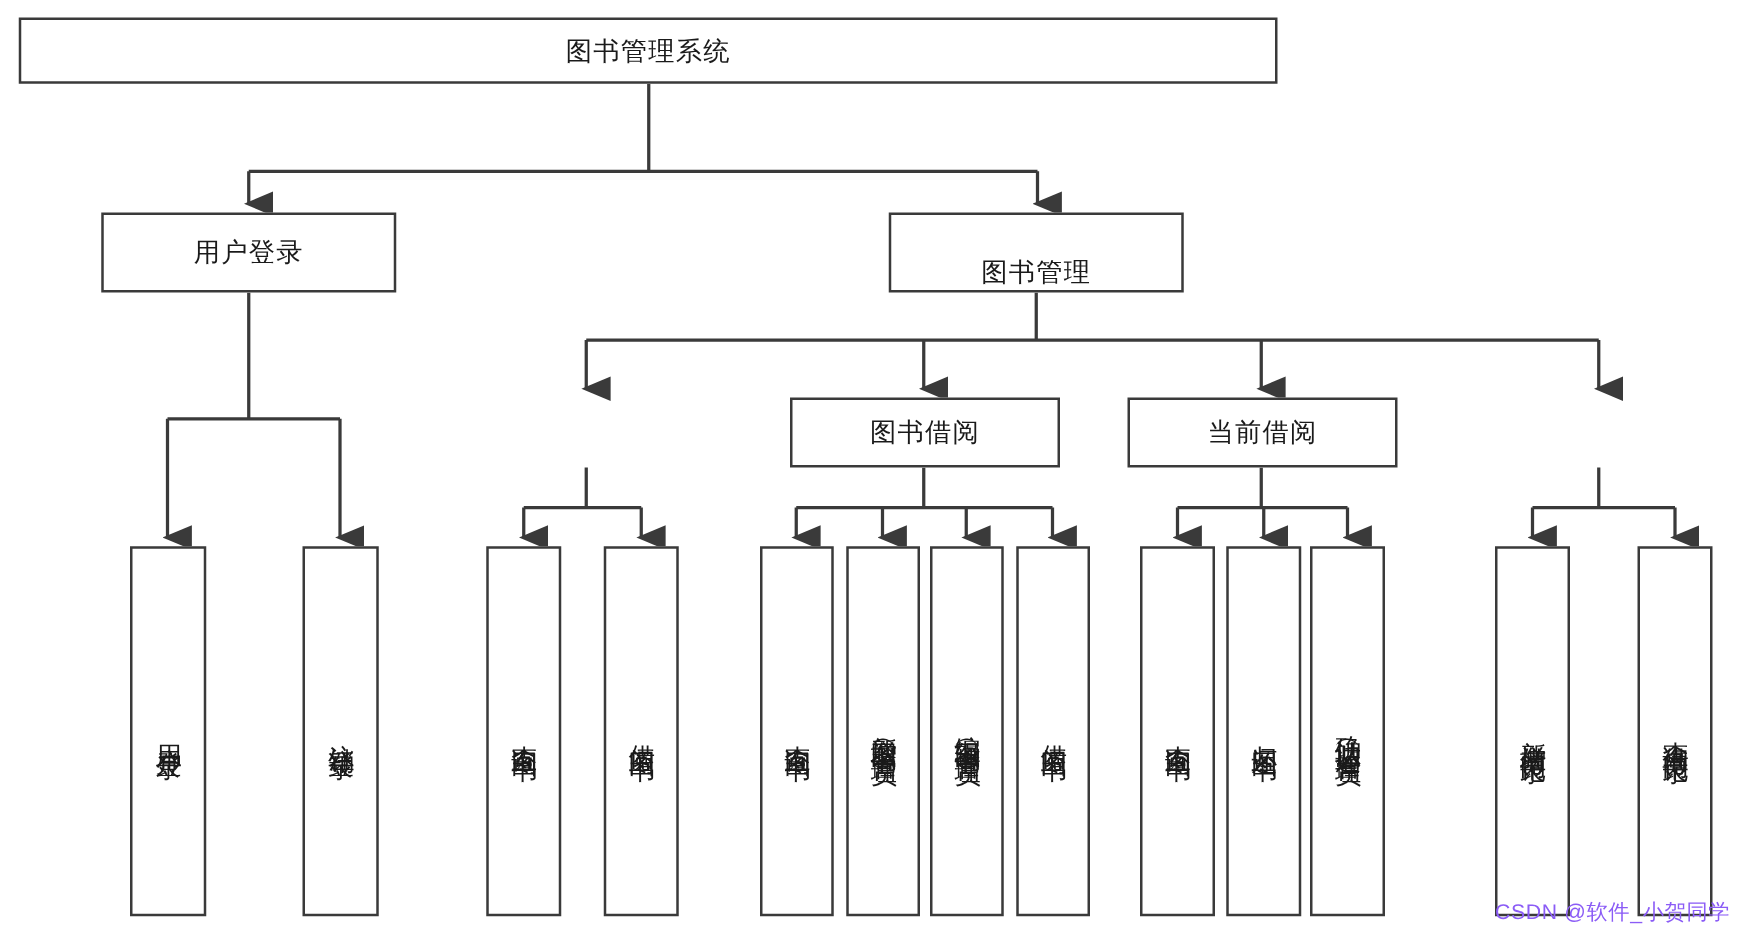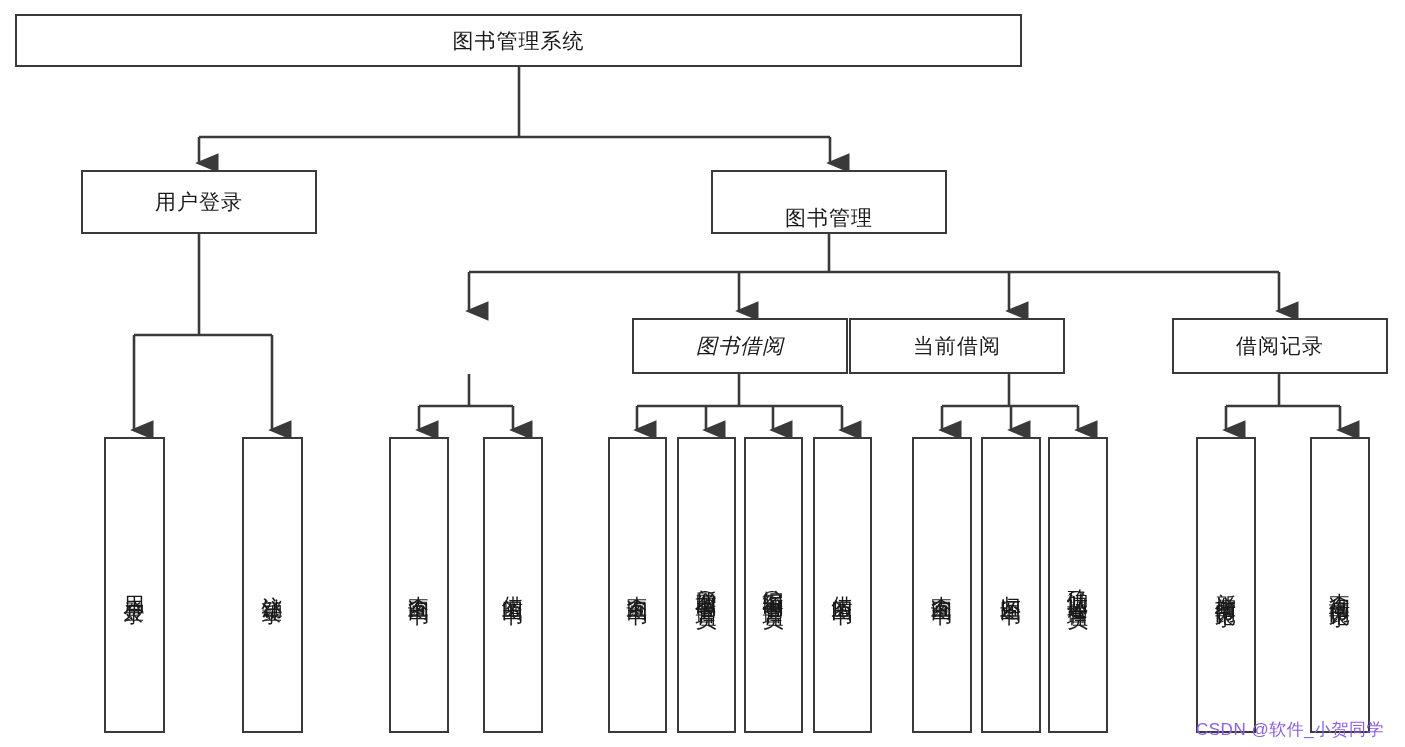--- a/index.html
+++ b/index.html
@@ -119,28 +119,25 @@
     <span>图书管理系统</span>
   </div>
 
   <div class="node node-h" style="left: 81px; top: 170px; width: 236px; height: 64px; border-color: rgb(58, 58, 58); background: rgb(255, 255, 255); color: rgb(26, 26, 26);">
     <span>用户登录</span>
   </div>
   <div class="node node-h" style="left: 711px; top: 170px; width: 236px; height: 64px; border-color: rgb(58, 58, 58); background: rgb(255, 255, 255); color: rgb(26, 26, 26); align-items: flex-end;">
     <span>图书管理</span>
   </div>
 
-  <div class="node node-h" style="left: 632px; top: 318px; width: 216px; height: 56px; border-color: rgb(58, 58, 58); background: rgb(255, 255, 255); color: rgb(26, 26, 26); font-style: italic;">
+  <div class="node node-h" style="left: 632px; top: 318px; width: 216px; height: 56px; border-color: rgb(58, 58, 58); background: rgb(255, 255, 255); color: rgb(26, 26, 26);">
     <span>图书借阅</span>
   </div>
-  <div class="node node-h" style="left: 849px; top: 318px; width: 216px; height: 56px; border-color: rgb(58, 58, 58); background: rgb(255, 255, 255); color: rgb(26, 26, 26);">
+  <div class="node node-h" style="left: 902px; top: 318px; width: 216px; height: 56px; border-color: rgb(58, 58, 58); background: rgb(255, 255, 255); color: rgb(26, 26, 26);">
     <span>当前借阅</span>
-  </div>
-  <div class="node node-h" style="left: 1172px; top: 318px; width: 216px; height: 56px; border-color: rgb(58, 58, 58); background: rgb(255, 255, 255); color: rgb(26, 26, 26);">
-    <span>借阅记录</span>
   </div>
 
   <div class="node node-v" style="left: 104px; top: 437px; width: 61px; height: 296px; border-color: rgb(58, 58, 58); background: rgb(255, 255, 255); color: rgb(26, 26, 26);">
     <span class="vtext">用户登录</span>
   </div>
   <div class="node node-v" style="left: 242px; top: 437px; width: 61px; height: 296px; border-color: rgb(58, 58, 58); background: rgb(255, 255, 255); color: rgb(26, 26, 26);">
     <span class="vtext">注销登录</span>
   </div>
   <div class="node node-v" style="left: 389px; top: 437px; width: 60px; height: 296px; border-color: rgb(58, 58, 58); background: rgb(255, 255, 255); color: rgb(26, 26, 26);">
     <span class="vtext">查询图书</span>

